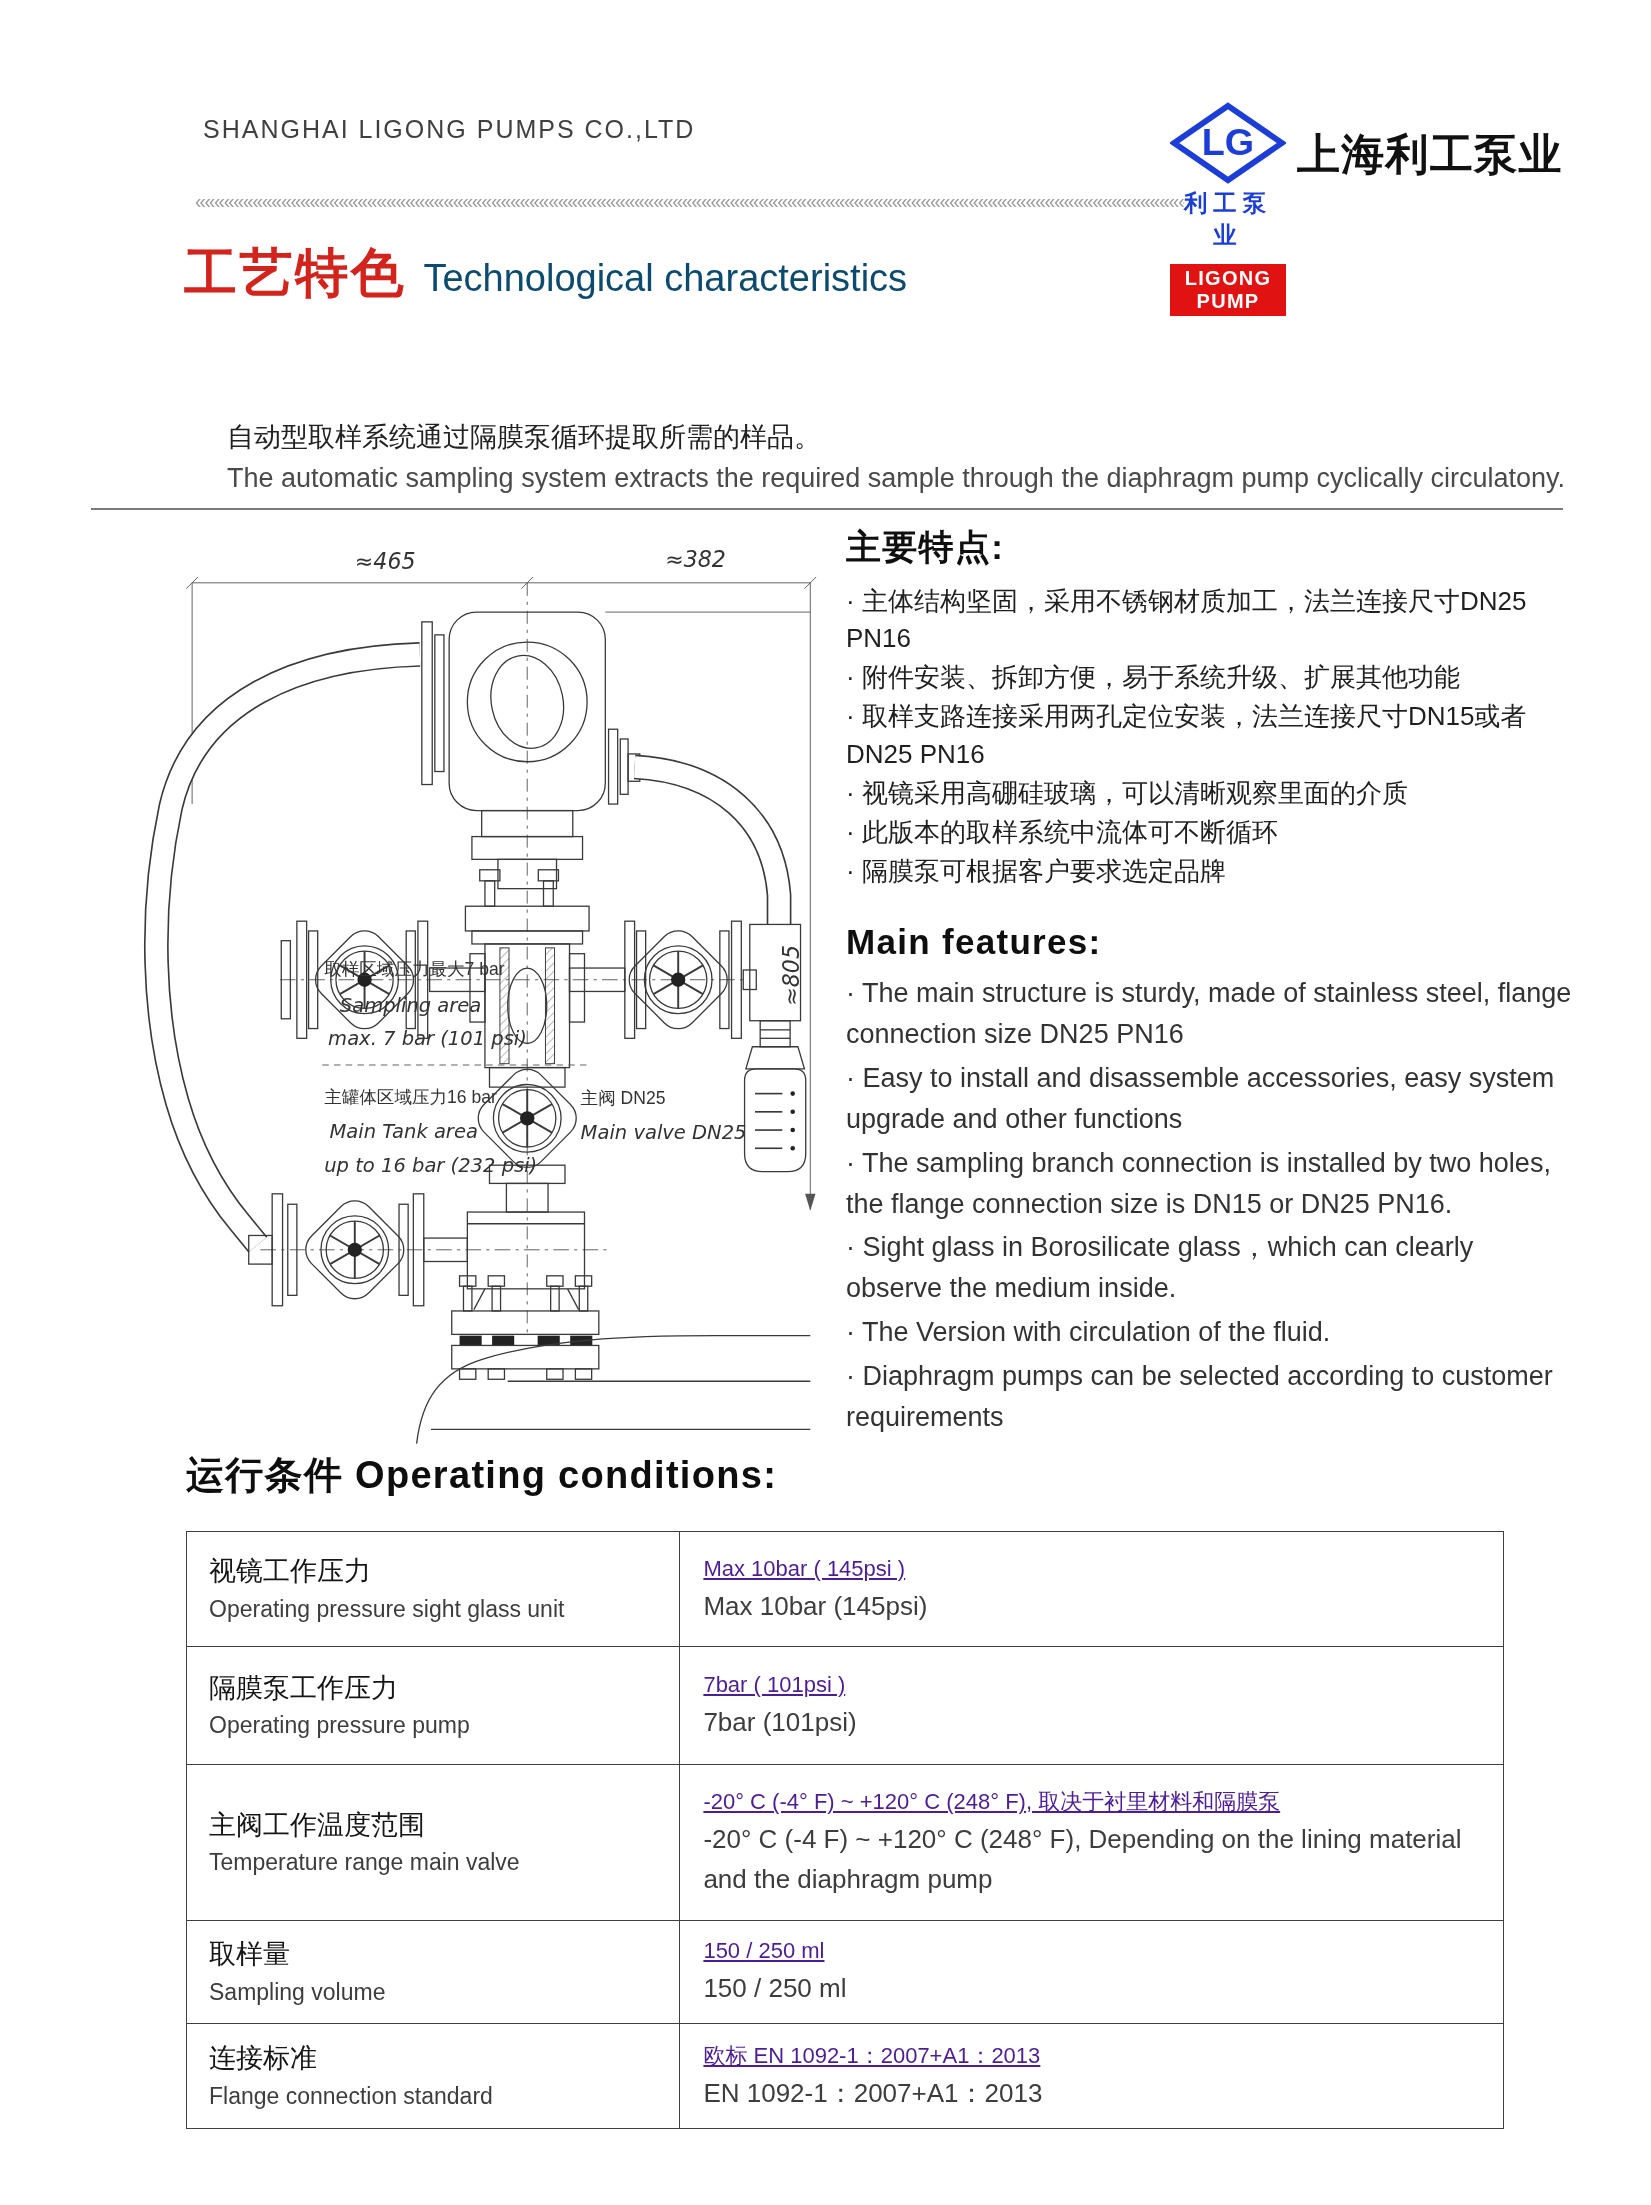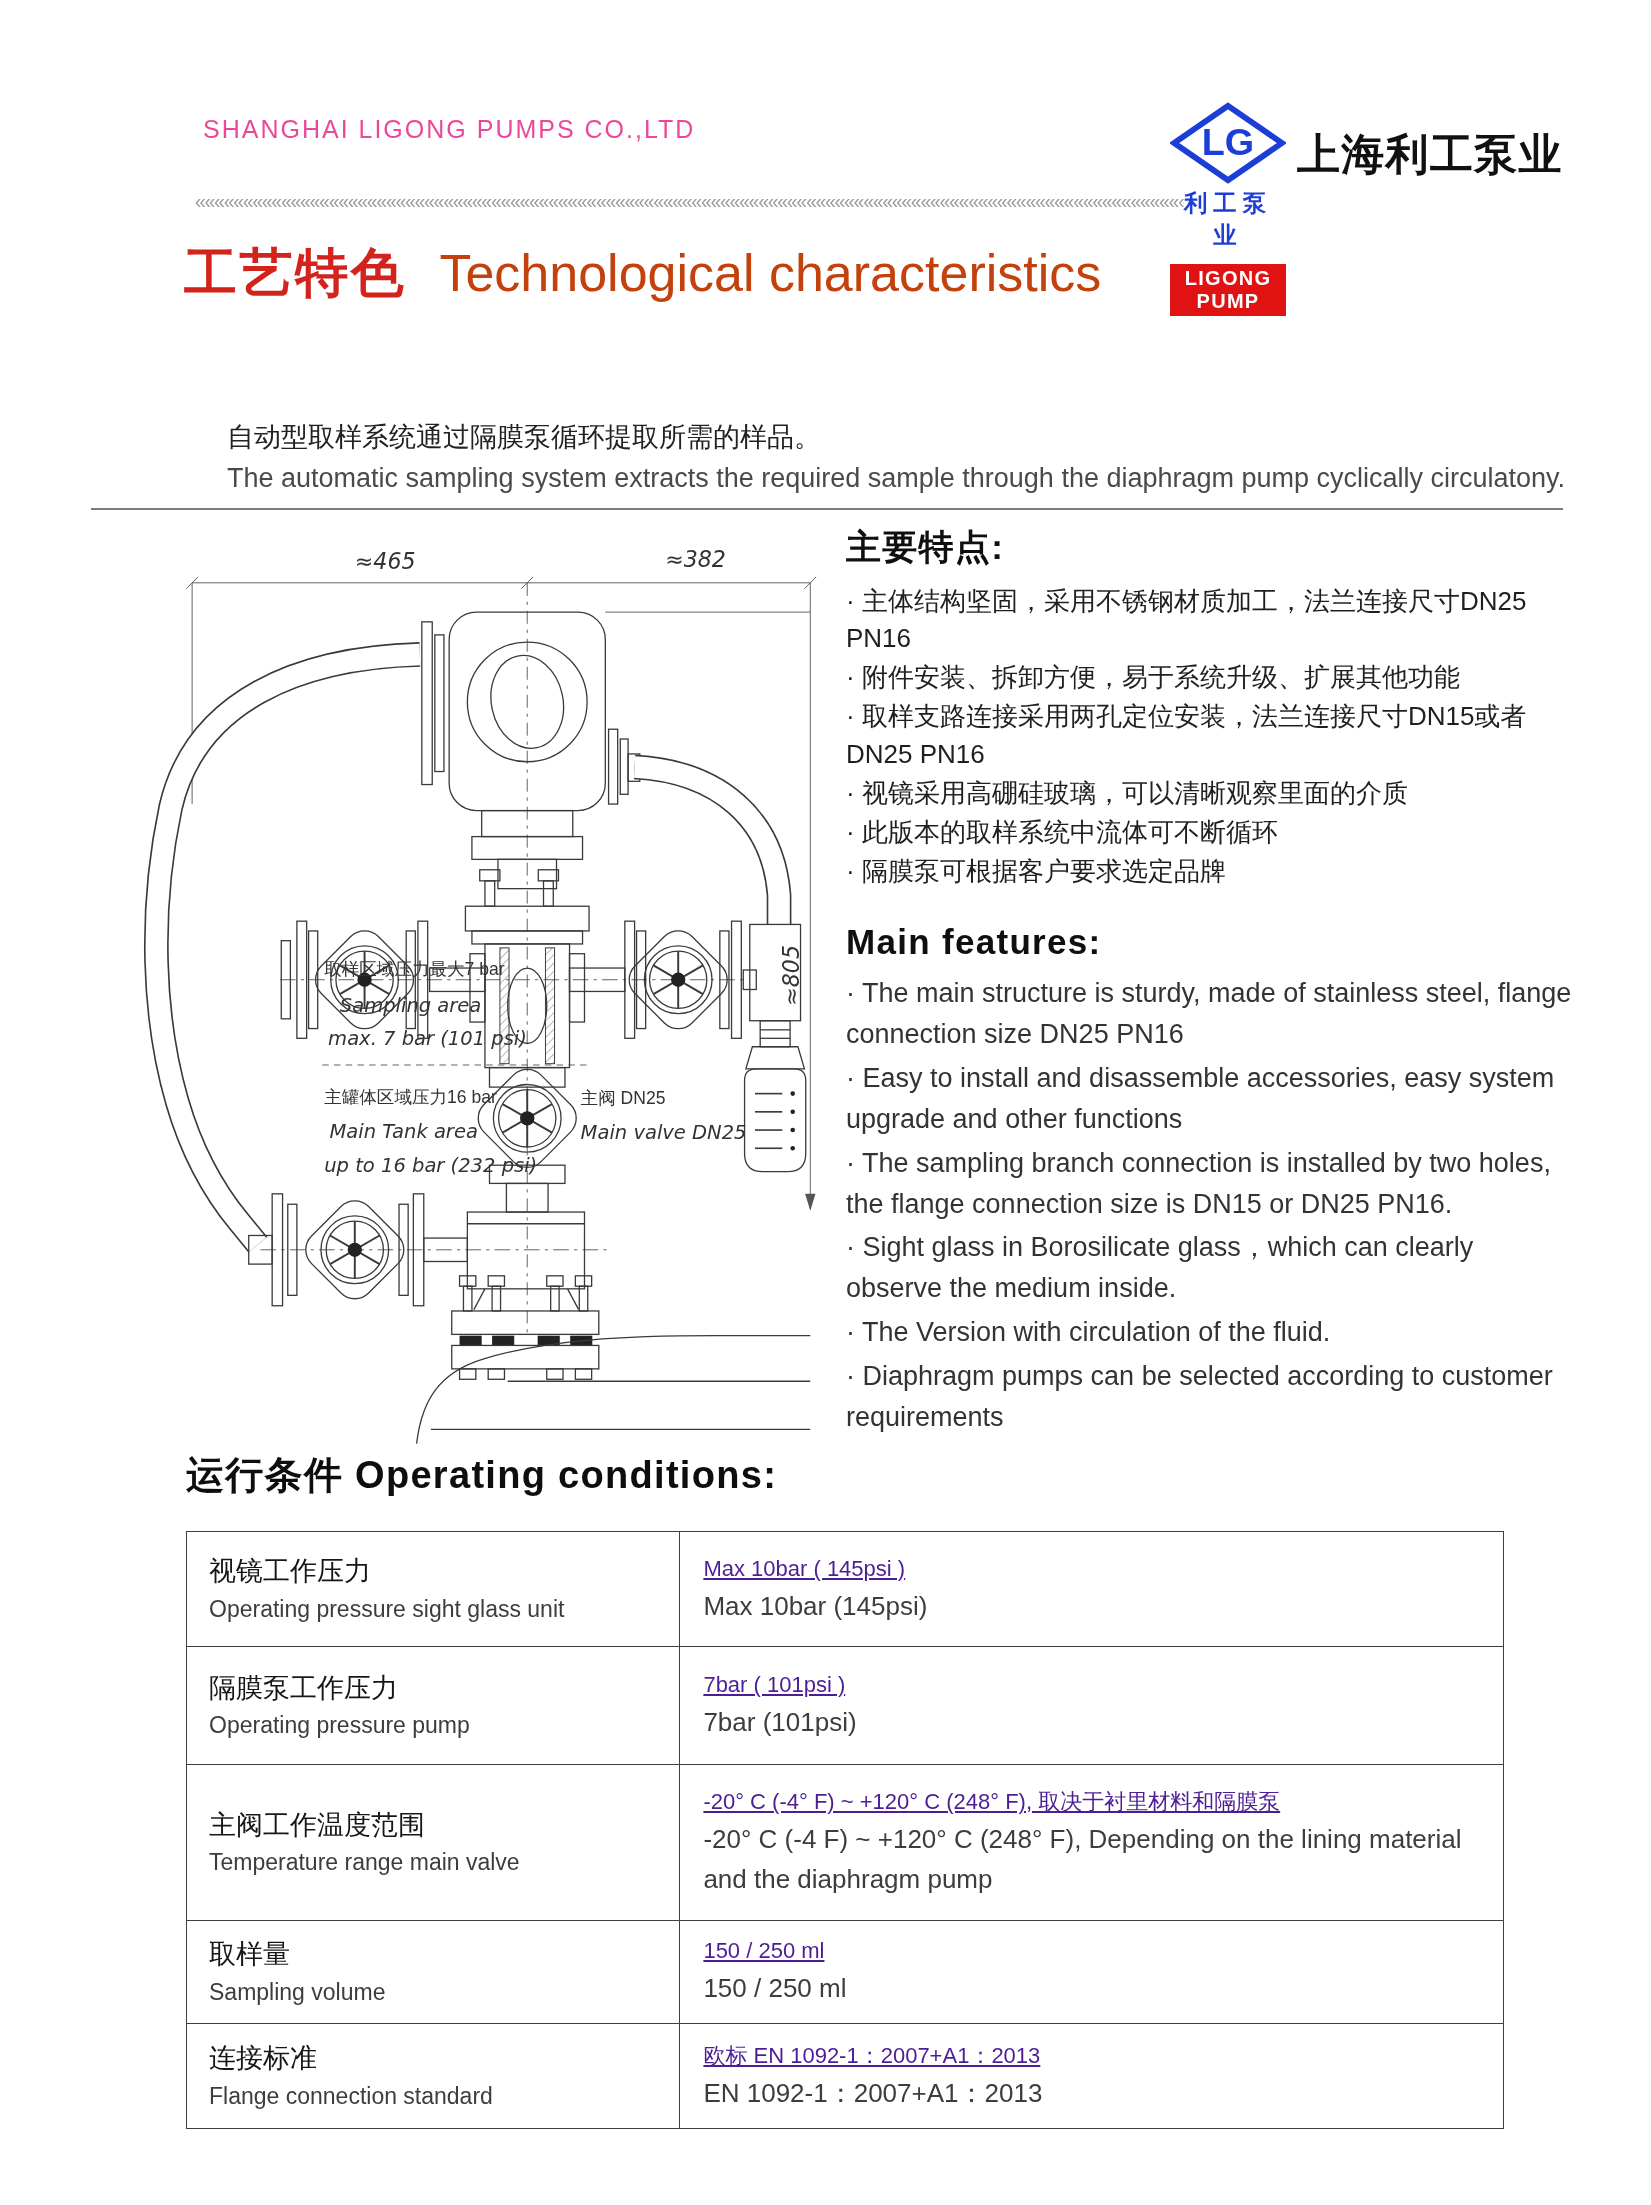--- a/index.html
+++ b/index.html
@@ -1,32 +1,32 @@
 <!DOCTYPE html>
 <html style="font-size:10.4px"><head>
 <meta charset="utf-8">
 <style>
   html,body{margin:0;padding:0;background:#e8e8e8;}
   .page{position:relative;width:1651px;height:2205px;background:#ffffff;overflow:hidden;
         font-family:"Liberation Sans", sans-serif;color:#1a1a1a;}
 
   
-  .company{position:absolute;left:203px;top:115px;font-size:25px;letter-spacing:2px;color:#ec4899;}
+  .company{position:absolute;left:203px;top:115px;font-size:25px;letter-spacing:2px;color:#404040;}
   .chevron-rule{position:absolute;left:195px;top:190px;width:989px;height:22px;overflow:hidden;
         color:#9a9a9a;font-size:19.5px;letter-spacing:-1.3px;white-space:nowrap;line-height:22px;}
   .logo{position:absolute;left:1170px;top:102px;width:116px;text-align:center;}
   .logo-cn{color:#1c3ed6;font-weight:700;font-size:23.4px;letter-spacing:5.9px;margin-top:1.3px;}
   .logo-en{background:#e01212;color:#fff;font-weight:700;font-size:20px;letter-spacing:1.3px;
         padding:2.6px 0 3.3px 0;margin-top:13px;}
   .brand{position:absolute;left:1297px;top:126px;font-size:43px;font-weight:700;color:#111;letter-spacing:1.3px;}
 
   
   .title{position:absolute;left:184px;top:238px;white-space:nowrap;}
   .title .zh{font-size:53px;font-weight:700;color:#d2241c;letter-spacing:2.6px;}
-  .title .en{font-size:52px;color:#c2410c;margin-left:33px;}
+  .title .en{font-size:38px;color:#0c4a6e;margin-left:17px;}
   .model{position:absolute;left:186px;top:362px;font-size:34px;font-weight:700;color:#101010;letter-spacing:0.7px;}
   .intro-zh{position:absolute;left:227px;top:419px;font-size:27px;color:#222;}
   .intro-en{position:absolute;left:227px;top:463px;font-size:27px;color:#4a4a4a;}
   .rule{position:absolute;left:91px;top:508px;width:1472px;height:2px;background:#7a7a7a;}
 
   
   .features{position:absolute;left:846px;top:524px;width:730px;}
   .features h3{font-size:35px;font-weight:700;color:#0f0f0f;margin:0 0 11.7px 0;letter-spacing:1.3px;}
   .feat-item{font-size:26px;line-height:1.45;color:#1f1f1f;margin:1.3px 0;}
   .features-en{margin-top:31px;}

